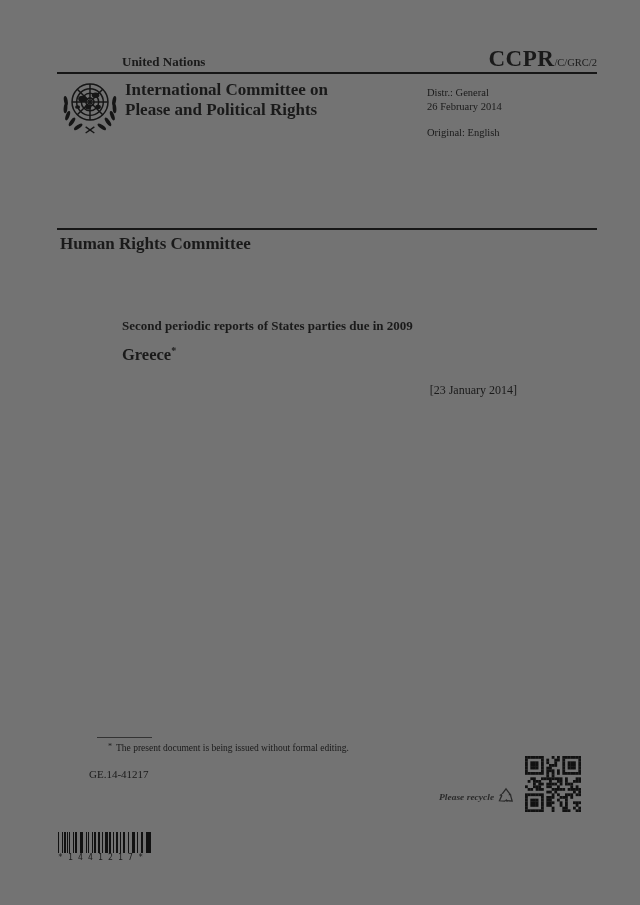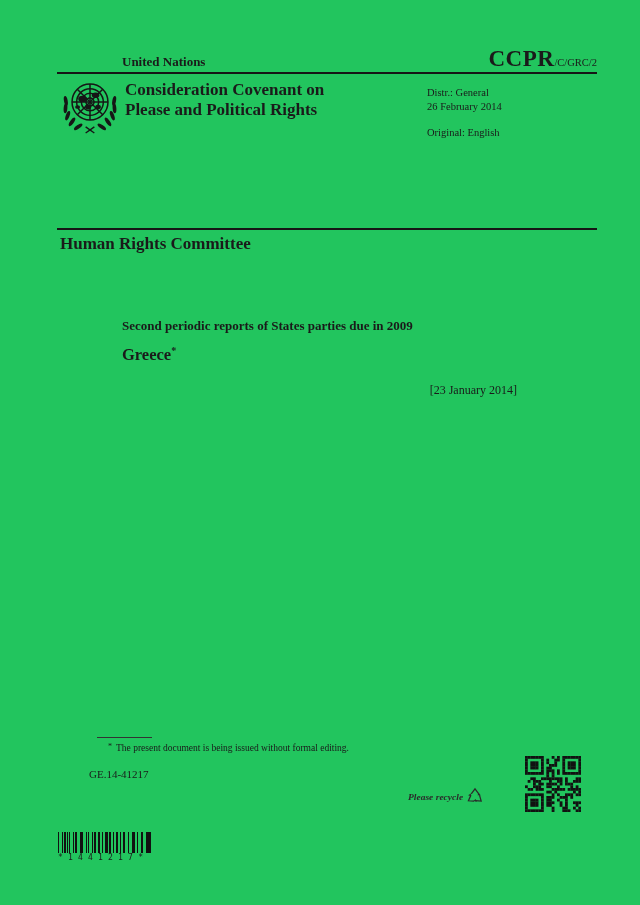--- a/index.html
+++ b/index.html
@@ -1,20 +1,20 @@
 <!DOCTYPE html>
 <html><head>
 <meta charset="utf-8">
 <style>
   html,body{margin:0;padding:0;background:#e8e8e8;}
   .page{
     position:relative;
     width:640px;height:905px;
     margin:0 auto;
-    background:#22c55e;
+    background:#737373;
     font-family:"Liberation Serif", serif;
     color:#1a1a1a;
     overflow:hidden;
   }
   
   .org-name{position:absolute;left:122px;top:54px;font-size:13px;font-weight:bold;}
   .doc-symbol{position:absolute;right:43px;top:46px;font-size:23px;font-weight:bold;letter-spacing:.5px;}
   .doc-symbol .suffix{font-size:10.5px;font-weight:normal;letter-spacing:0;}
   .header-rule{position:absolute;left:57px;right:43px;top:72px;height:2px;background:#161616;}
   .emblem{position:absolute;left:59px;top:76px;width:62px;height:62px;}
@@ -35,21 +35,21 @@
   .footnote sup{font-size:8px;vertical-align:2px;margin-right:4px;}
   
   .ge-number{position:absolute;left:59px;top:768px;font-size:11px;padding-left:30px;}
   .barcode{position:absolute;left:58px;top:832px;width:94px;}
   .barcode svg{display:block;}
   .barcode-digits{
     font-family:"DejaVu Sans Mono", monospace;
     font-size:8px;letter-spacing:5.2px;color:#1a1a1a;
     margin-top:0px;white-space:nowrap;
   }
-  .recycle-wrap{position:absolute;left:408px;top:787px;display:flex;align-items:center;gap:2px;}
+  .recycle-wrap{position:absolute;left:439px;top:787px;display:flex;align-items:center;gap:2px;}
   .recycle-label{font-size:9.5px;font-weight:bold;font-style:italic;color:#2a2a2a;transform:scaleY(.95);}
   .recycle-icon{width:20px;height:20px;}
   .qr-code{position:absolute;left:525px;top:756px;width:56px;height:56px;}
 </style>
 </head>
 <body>
 
 <div class="page">
 
   <div class="org-name">United Nations</div>
@@ -88,21 +88,21 @@
         <ellipse cx="69" cy="82" rx="8" ry="3" transform="rotate(35 69 82)"></ellipse>
       </g>
       <g stroke="#161616" stroke-width="2.2">
         <line x1="43" y1="92" x2="57" y2="82"></line>
         <line x1="57" y1="92" x2="43" y2="82"></line>
       </g>
     </svg>
   </div>
 
   <div class="covenant-title">
-    <div>Consideration Covenant on</div>
+    <div>International Committee on</div>
     <div>Please and Political Rights</div>
   </div>
 
   <div class="distr-block">
     <div>Distr.: General</div>
     <div>26 February 2014</div>
   </div>
   <div class="distr-original">Original: English</div>
 
   <div class="section-rule"></div>

